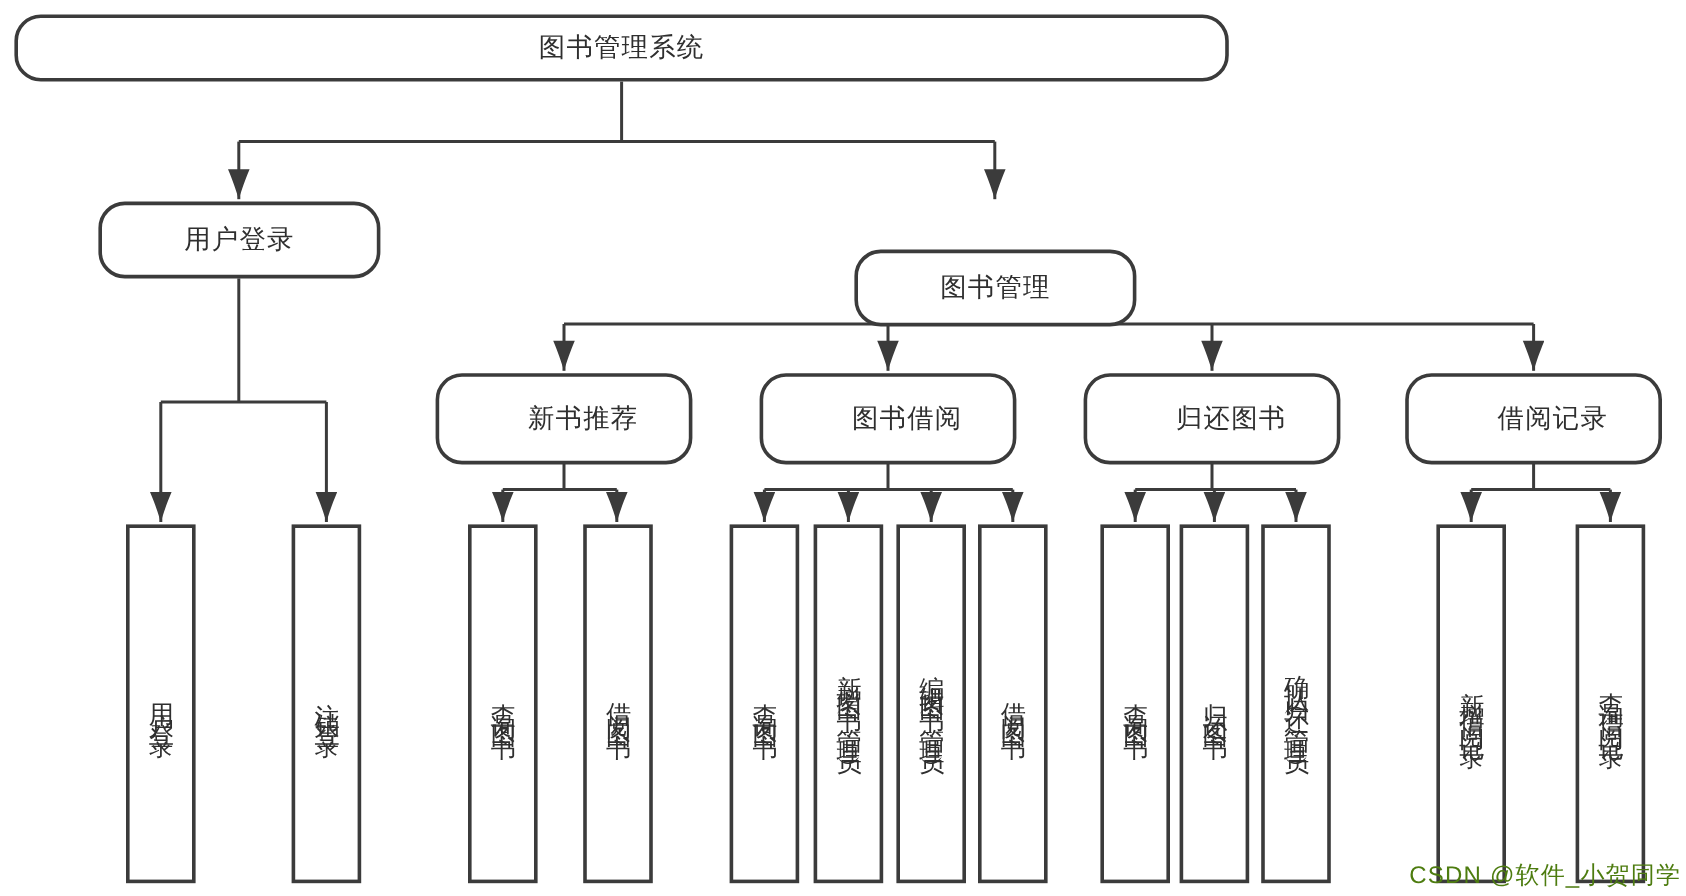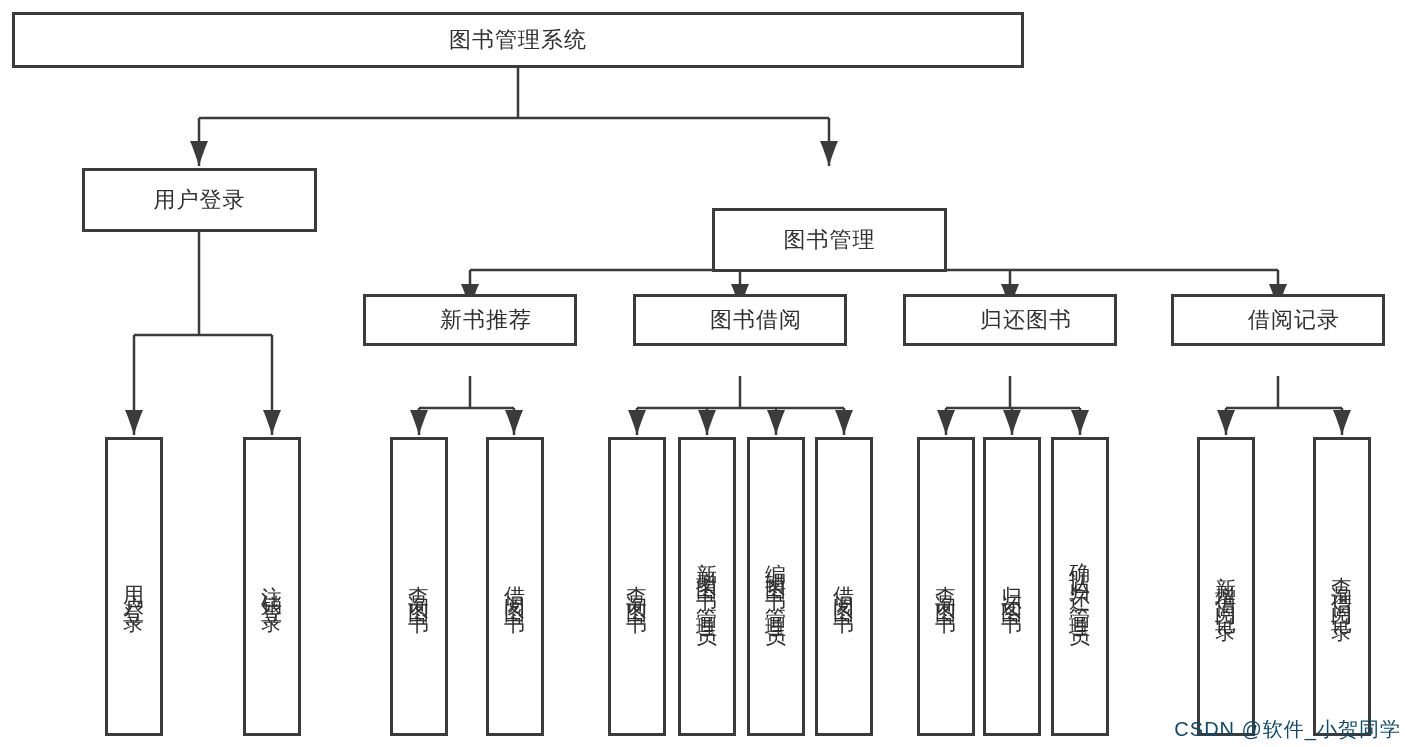--- a/index.html
+++ b/index.html
@@ -13,39 +13,39 @@
   #edges{position:absolute;left:0;top:0;z-index:1;pointer-events:none;}
   .node{
     position:absolute;
     box-sizing:border-box;
     border:3px solid #3b3b3b;
     background:#ffffff;
     display:flex;align-items:center;justify-content:center;
     z-index:2;
     color:#2f2f2f;
   }
-  .node-h{font-size:22px;letter-spacing:1px;}
+  .node-h{font-size:22px;letter-spacing:1px;border-radius:22px;}
   .root{left:12px;top:12px;width:1012px;height:56px;}
   .lvl2{height:64px;width:235px;top:168px;}
-  .lvl3{height:52px;width:214px;top:294px;padding-left:32px;}
+  .lvl3{height:76px;width:214px;top:311px;padding-left:32px;}
   .leaf{top:437px;width:58px;height:299px;}
   .leaf-label{
     writing-mode:vertical-rl;
     text-orientation:mixed;
     font-size:21px;
     letter-spacing:9px;
     color:#2f2f2f;
     line-height:1;
   }
   .watermark{
     position:absolute;
     right:4px;bottom:4px;
     z-index:3;
     font-size:20px;
-    color:#0c4a6e;
+    color:#4d7c0f;
     letter-spacing:1px;
   }
 </style>
 </head>
 <body>
 
 <div id="canvas">
 
   <svg id="edges" width="1405" height="747" viewBox="0 0 1405 747">
     <defs>

